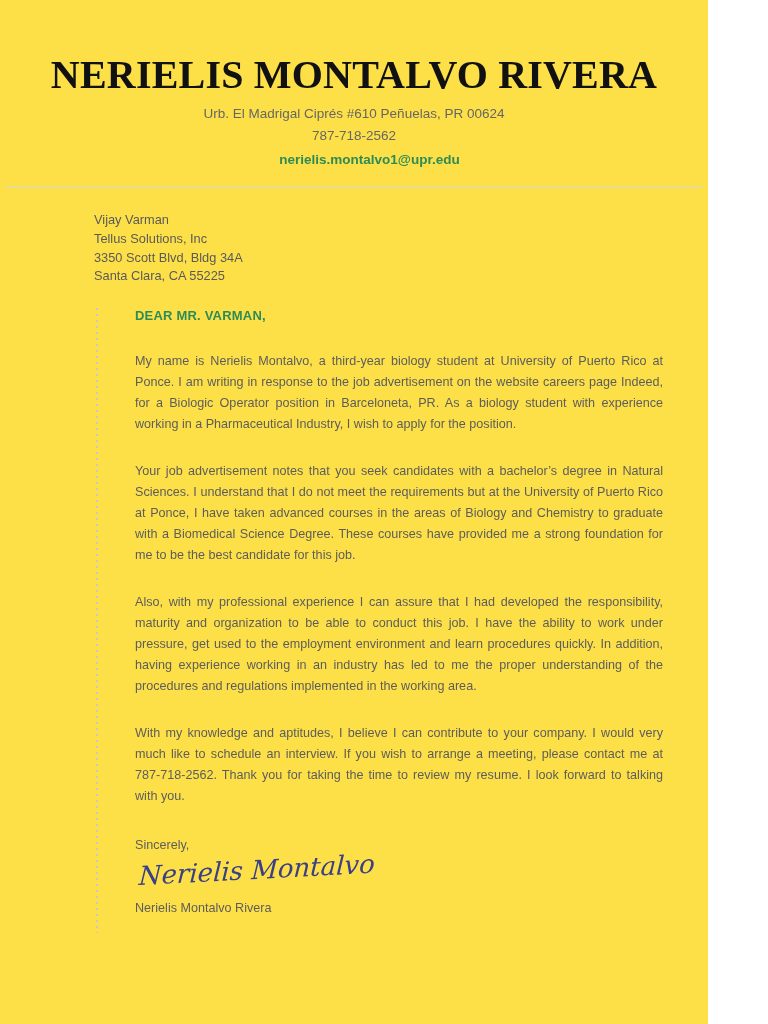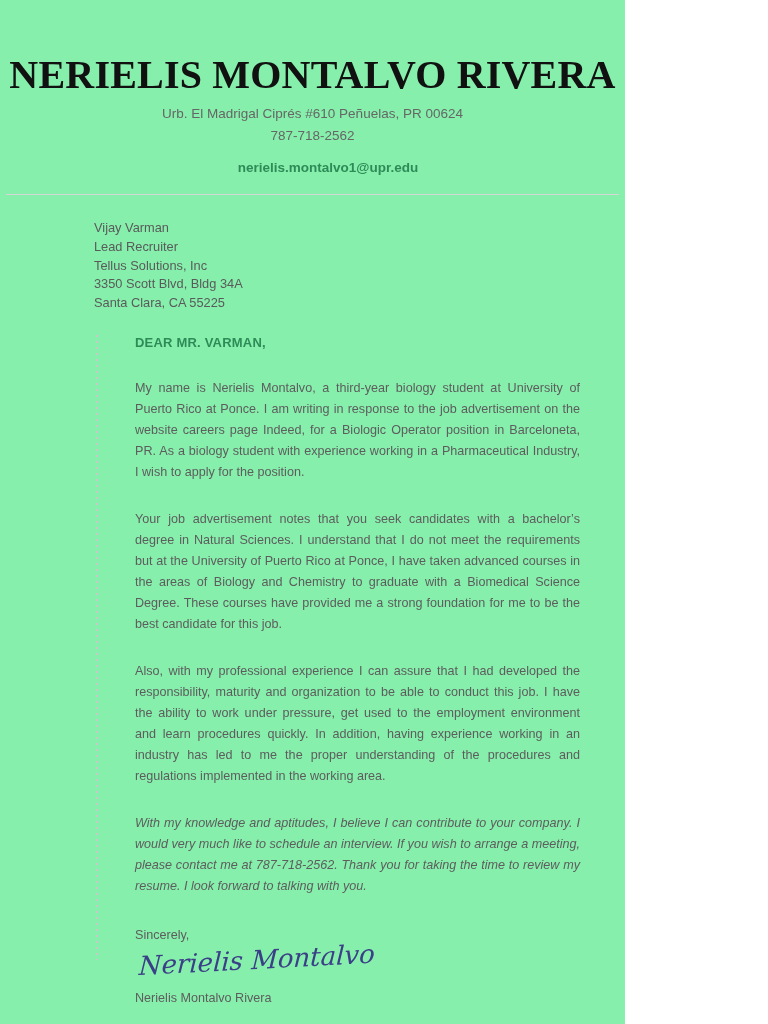--- a/index.html
+++ b/index.html
@@ -11,23 +11,23 @@
     width: 768px;
     height: 1024px;
     font-family: "Liberation Sans", sans-serif;
     color: #595959;
     overflow: hidden;
     position: relative;
   }
 
   .page {
     position: relative;
-    width: 625px;
+    width: 708px;
     height: 1024px;
-    background: #86efac;
+    background: #fde047;
     box-sizing: border-box;
   }
 
   
   .letterhead {
     padding-top: 52px;
     text-align: center;
   }
   .name-title {
     font-family: "Liberation Serif", "DejaVu Serif", serif;
@@ -45,21 +45,21 @@
     color: #666666;
     margin: 0;
     padding-top: 2px;
   }
   .contact-line.address { padding-top: 6px; }
   .contact-email {
     font-size: 13.5px;
     line-height: 20px;
     font-weight: bold;
     color: #2e8b57;
-    margin: 8px;
+    margin: 0;
     padding-top: 4px;
     text-decoration: none;
     padding-left: 31px;
   }
   .header-rule {
     margin: 16px 6px 0 6px;
     height: 1px;
     background: #d6d6d6;
     border: 0;
   }
@@ -99,21 +99,21 @@
     margin: 0 0 28px 0;
   }
 
   .para {
     font-size: 12.6px;
     line-height: 21px;
     color: #5d5d5d;
     text-align: justify;
     margin: 0 0 26px 0;
   }
-  .para:last-of-type { margin-bottom: 8px; font-style: italic; }
+  .para:last-of-type { margin-bottom: 8px; }
 
   
   .closing {
     margin-top: 28px;
   }
   .closing-word {
     font-size: 12.6px;
     line-height: 20px;
     color: #5d5d5d;
     margin: 0;
@@ -145,21 +145,20 @@
   <header class="letterhead">
     <h1 class="name-title">NERIELIS MONTALVO RIVERA</h1>
     <p class="contact-line address">Urb. El Madrigal Ciprés #610 Peñuelas, PR 00624</p>
     <p class="contact-line">787-718-2562</p>
     <p class="contact-email">nerielis.montalvo1@upr.edu</p>
     <div class="header-rule"></div>
   </header>
 
   <section class="recipient">
     <div>Vijay Varman</div>
-    <div>Lead Recruiter</div>
     <div>Tellus Solutions, Inc</div>
     <div>3350 Scott Blvd, Bldg 34A</div>
     <div>Santa Clara, CA 55225</div>
   </section>
 
   <section class="body-wrap">
     <div class="dotted-rail"></div>
 
     <p class="salutation">DEAR MR. VARMAN,</p>
 

